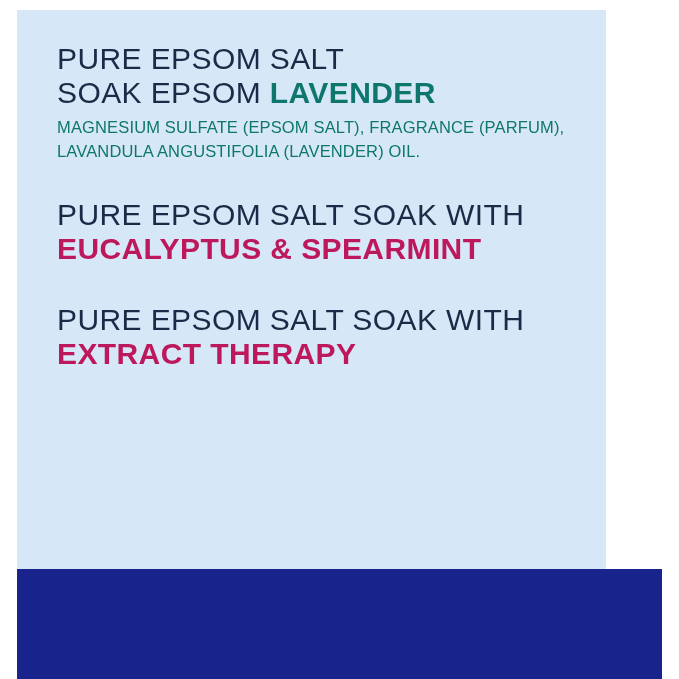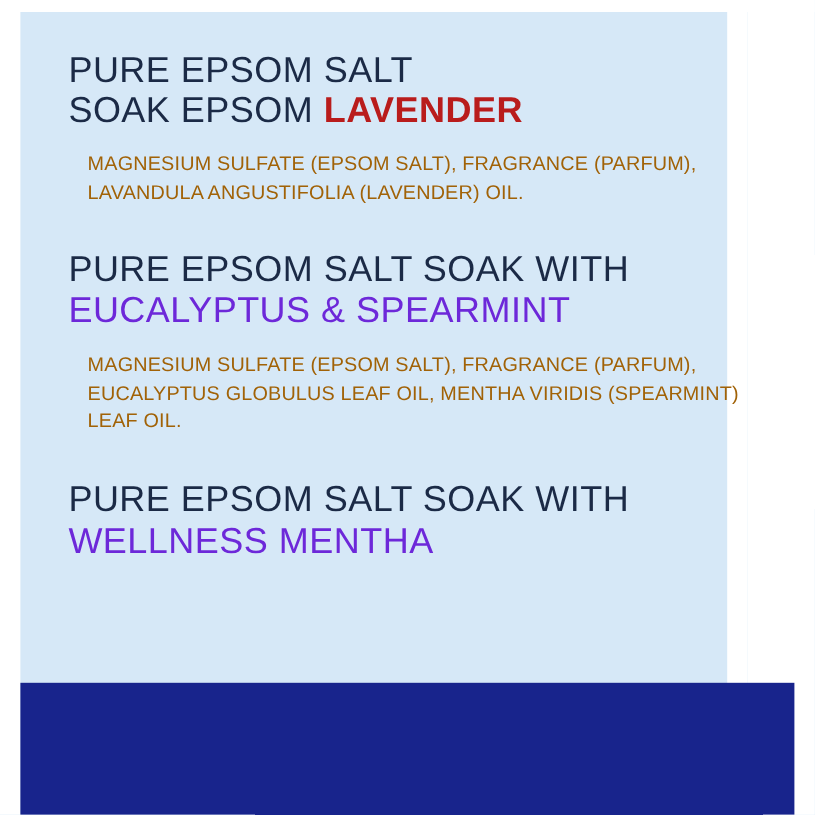--- a/index.html
+++ b/index.html
@@ -63,34 +63,34 @@
   }
   .heading {
     font-size: 30px;
     line-height: 1.14;
     letter-spacing: 0.4px;
     color: #1b2a46;
     font-weight: 400;
     margin: 0 0 6px 0;
   }
   .heading .accent {
-    color: #b91c1c;
+    color: #0f766e;
     font-weight: 700;
   }
   .heading .accent-line {
     display: block;
-    color: #6d28d9;
-    font-weight: 400;
+    color: #be185d;
+    font-weight: 700;
   }
   .ingredients {
     font-size: 16.5px;
     line-height: 1.45;
     letter-spacing: 0.15px;
-    color: #a16207;
-    margin: 16px;
+    color: #0f766e;
+    margin: 0;
     font-weight: 400;
   }
   .block-1 { margin-top: 12px; }
   .block-2 { margin-top: 34px; }
   .block-3 { margin-top: 36px; }
 </style>
 </head>
 <body>
 
 <div class="page">
@@ -101,24 +101,23 @@
 
   <div class="content">
 
     <div class="block block-1">
       <h2 class="heading"><span>PURE EPSOM SALT</span><br><span>SOAK EPSOM </span><span class="accent">LAVENDER</span></h2>
       <p class="ingredients">MAGNESIUM SULFATE (EPSOM SALT), FRAGRANCE (PARFUM), LAVANDULA ANGUSTIFOLIA (LAVENDER) OIL.</p>
     </div>
 
     <div class="block block-2">
       <h2 class="heading"><span>PURE EPSOM SALT SOAK WITH</span><span class="accent-line">EUCALYPTUS &amp; SPEARMINT</span></h2>
-      <p class="ingredients">MAGNESIUM SULFATE (EPSOM SALT), FRAGRANCE (PARFUM), EUCALYPTUS GLOBULUS LEAF OIL, MENTHA VIRIDIS (SPEARMINT) LEAF OIL.</p>
     </div>
 
     <div class="block block-3">
-      <h2 class="heading"><span>PURE EPSOM SALT SOAK WITH</span><span class="accent-line">WELLNESS MENTHA</span></h2>
+      <h2 class="heading"><span>PURE EPSOM SALT SOAK WITH</span><span class="accent-line">EXTRACT THERAPY</span></h2>
     </div>
 
   </div>
 
   <div class="bottom-band"></div>
 
 </div>
 
 </body></html>

